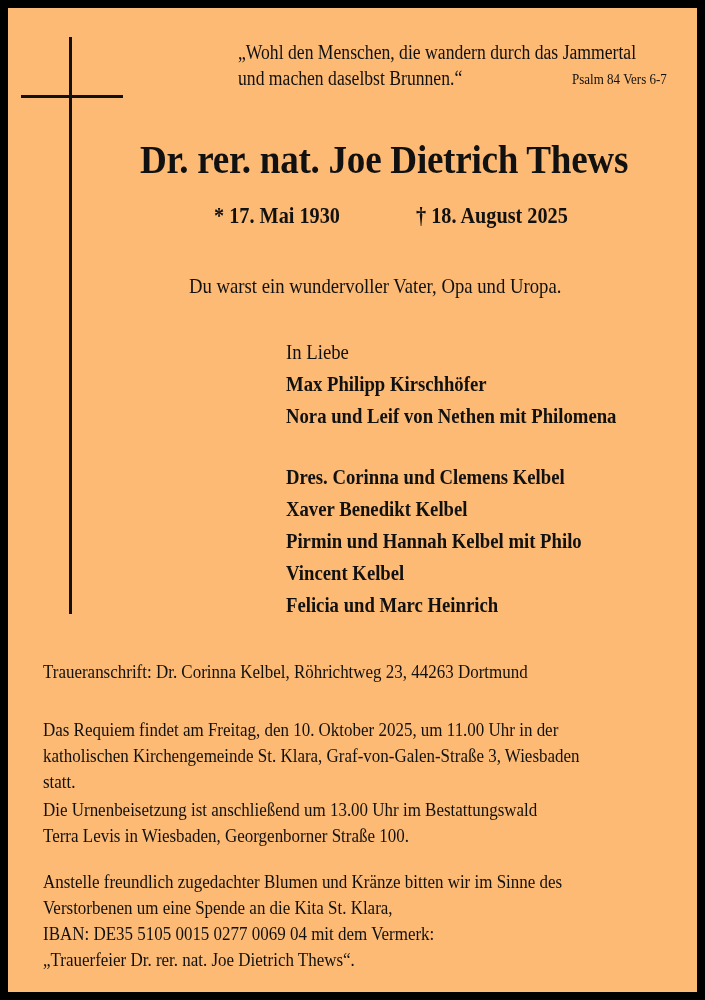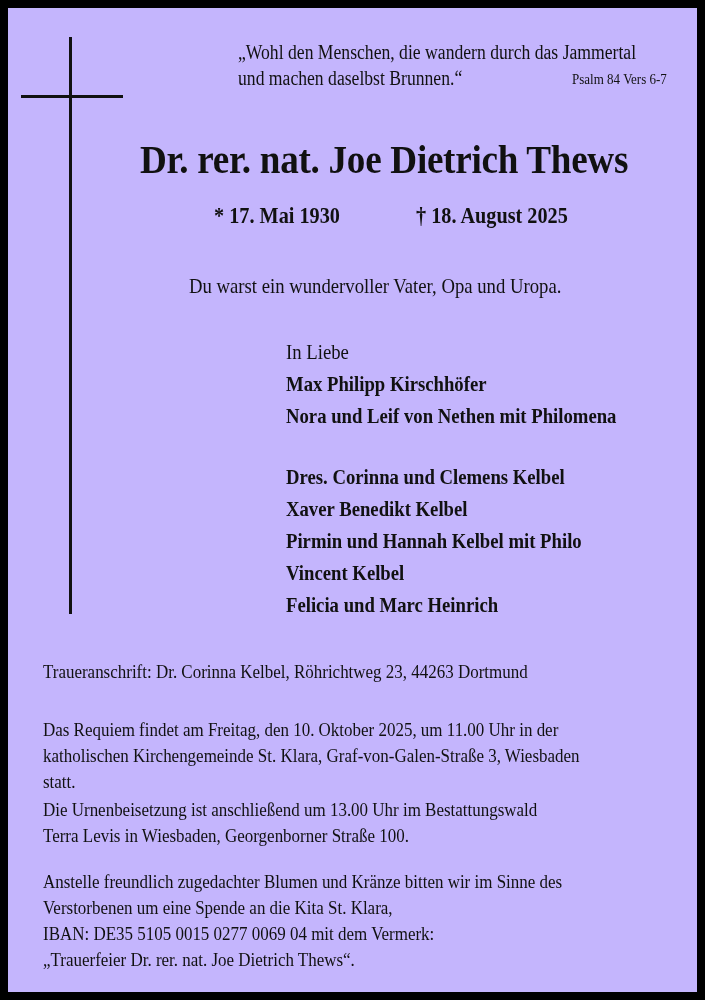--- a/index.html
+++ b/index.html
@@ -1,17 +1,17 @@
 <!DOCTYPE html>
 <html><head>
 <meta charset="utf-8">
 <style>
   html, body { margin: 0; padding: 0; background: #000; }
   body { width: 705px; height: 1000px; position: relative; overflow: hidden; font-family: "Liberation Serif", serif; color: #111; }
-  .frame { position: absolute; left: 8px; top: 8px; width: 689px; height: 984px; background: #c4b5fd; }
+  .frame { position: absolute; left: 8px; top: 8px; width: 689px; height: 984px; background: #fdba74; }
   .abs { position: absolute; white-space: nowrap; }
   .cross-v { position: absolute; left: 61px; top: 29px; width: 3px; height: 577px; background: #111; }
   .cross-h { position: absolute; left: 13px; top: 87px; width: 102px; height: 3px; background: #111; }
   .quote { font-size: 20.5px; line-height: 26px; transform: scaleX(0.86); transform-origin: left top; }
   .psalm { font-size: 15.5px; transform: scaleX(0.84); transform-origin: left top; }
   .title { font-size: 41px; font-weight: bold; letter-spacing: -0.3px; transform: scaleX(0.905); transform-origin: left top; }
   .date { font-size: 23px; font-weight: bold; transform: scaleX(0.88); transform-origin: left top; }
   .tagline { font-size: 21.5px; transform: scaleX(0.87); transform-origin: left top; }
   .signoff { font-size: 21.5px; line-height: 32px; transform: scaleX(0.87); transform-origin: left top; }
   .signoff .name { font-weight: bold; }

